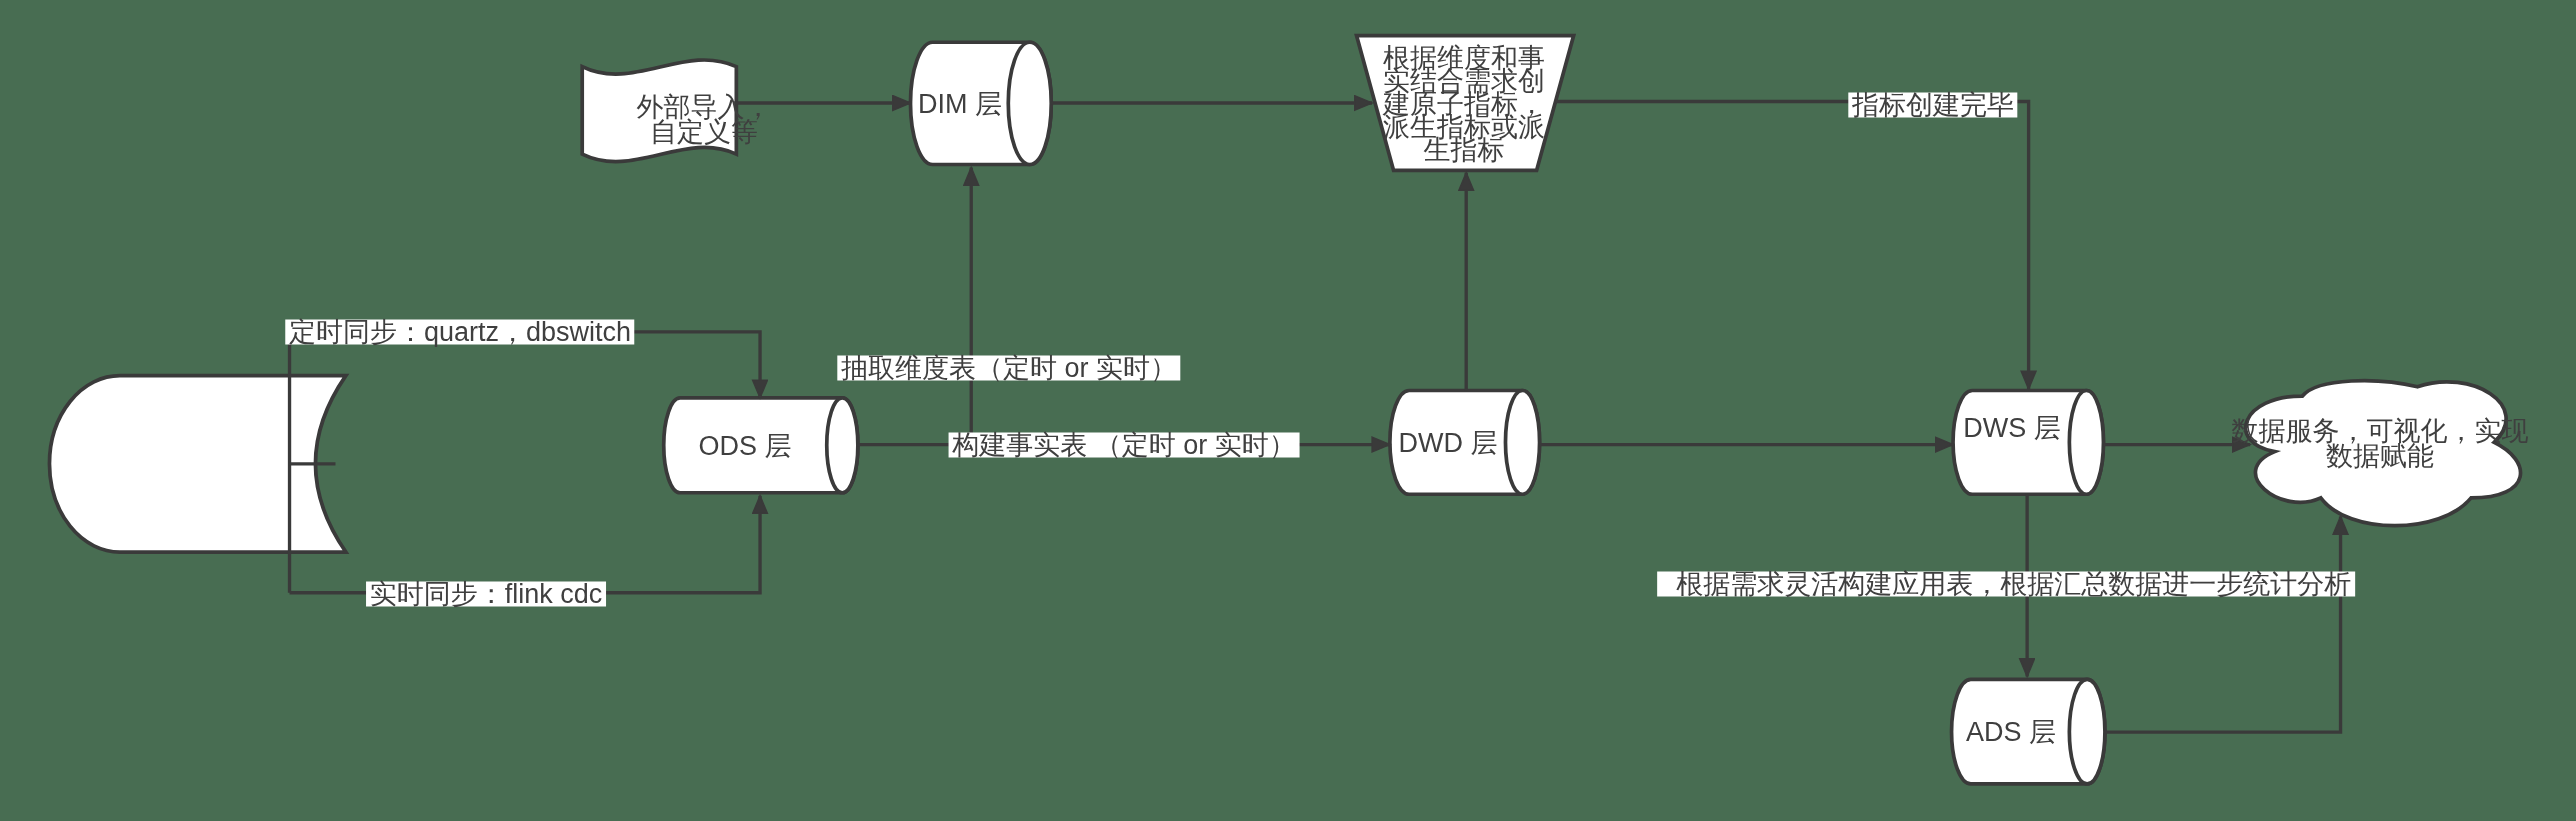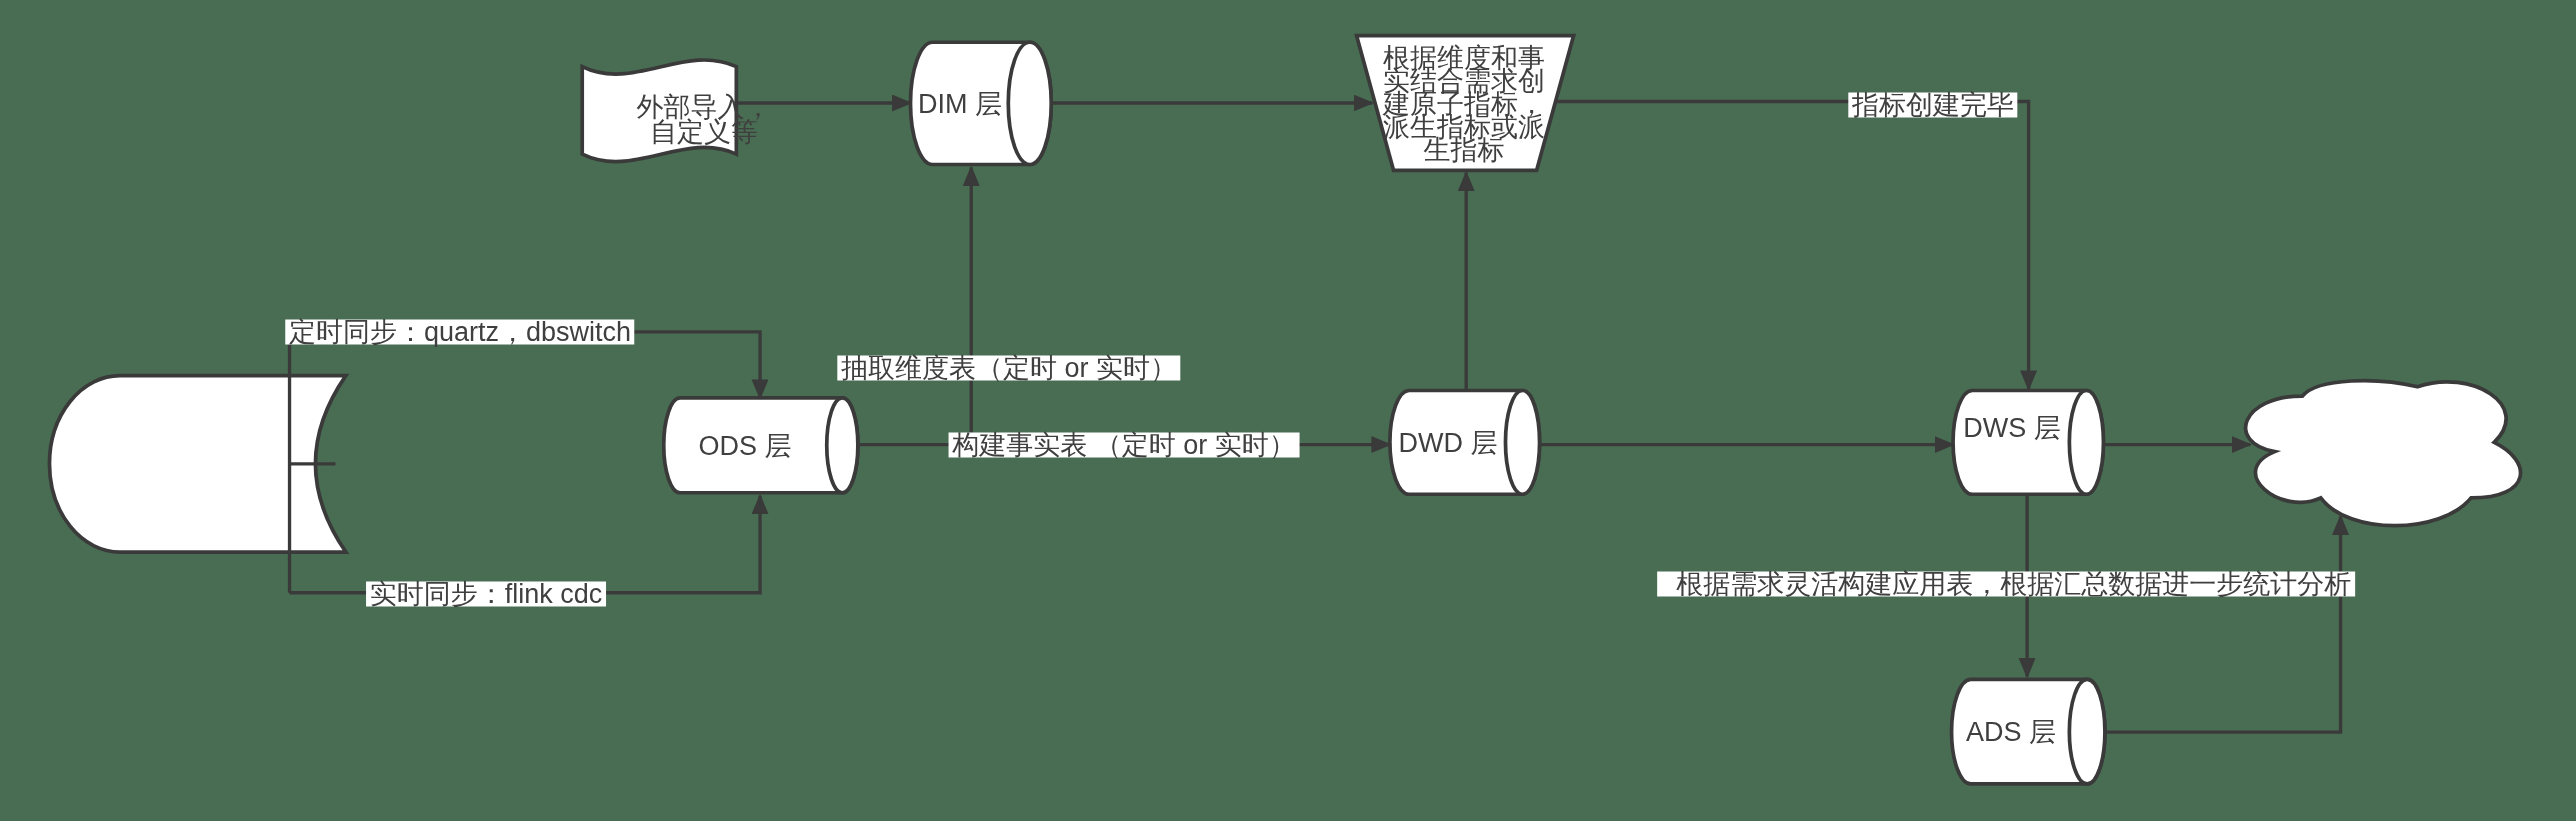--- a/index.html
+++ b/index.html
@@ -84,20 +84,21 @@
   <div class="lbl node-lbl" style="left:745px;top:446px;">ODS 层</div>
 
   <div class="lbl node-lbl" style="left:1448px;top:443px;">DWD 层</div>
 
   <div class="lbl node-lbl wrap" style="left:1464px;top:104px;width:178px;line-height:23px;">根据维度和事实结合需求创建原子指标，派生指标或派生指标</div>
 
   <div class="lbl node-lbl" style="left:2012px;top:428px;text-align:right;">DWS 层</div>
 
   <div class="lbl node-lbl" style="left:2011px;top:732px;">ADS 层</div>
 
+  <div class="lbl node-lbl wrap" style="left:2380px;top:443px;width:305px;line-height:24.5px;">数据服务，可视化，实现数据赋能</div>
 
   <div class="lbl edge-lbl" style="left:460px;top:332px;">定时同步：quartz，dbswitch</div>
 
   <div class="lbl edge-lbl" style="left:486px;top:594px;">实时同步：flink cdc</div>
 
   <div class="lbl edge-lbl" style="left:973px;top:368px;margin-left:36px;">抽取维度表（定时 or 实时）</div>
 
   <div class="lbl edge-lbl" style="left:1124px;top:445px;">构建事实表 （定时 or 实时）</div>
 
   <div class="lbl edge-lbl" style="left:1933px;top:105px;">指标创建完毕</div>

